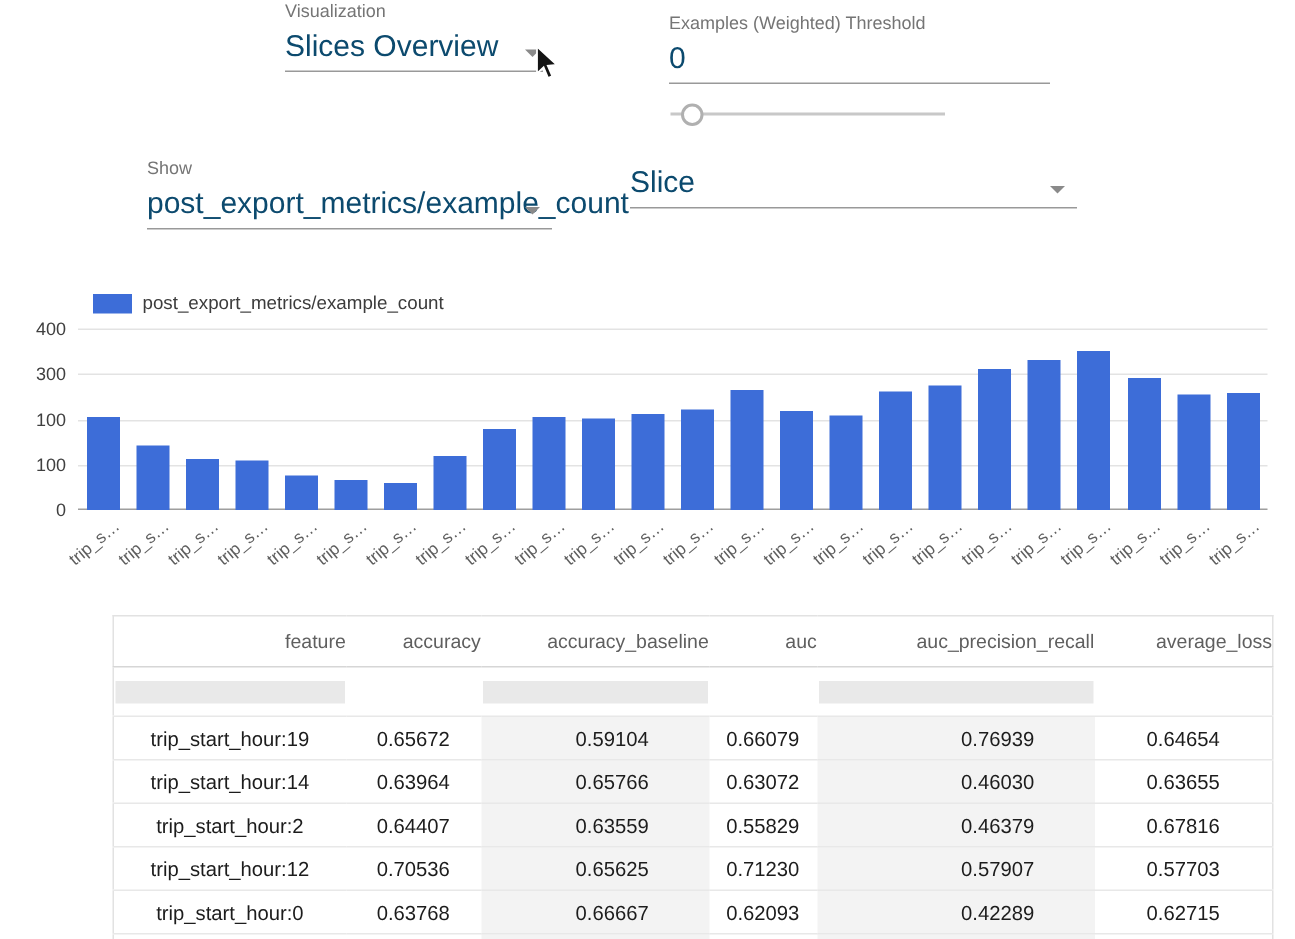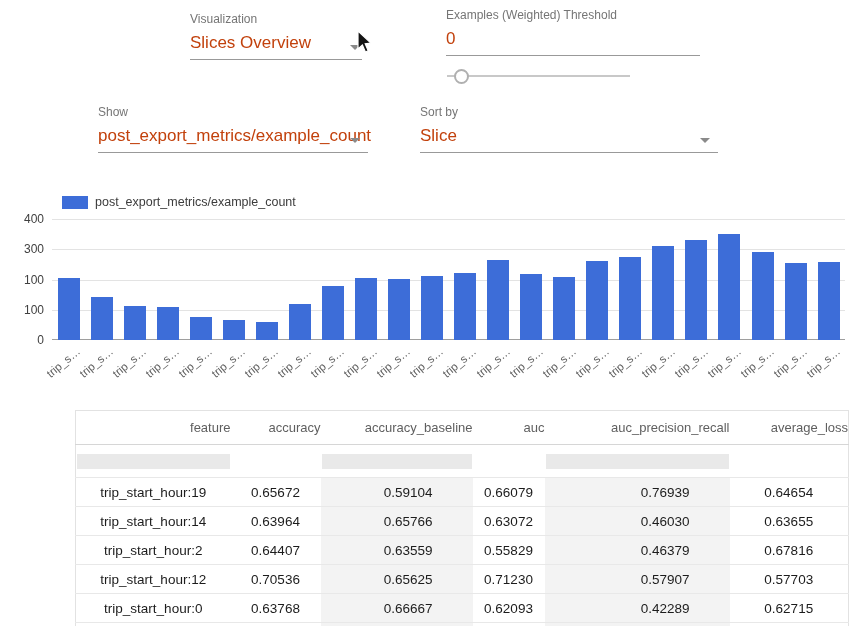--- a/index.html
+++ b/index.html
@@ -3,21 +3,21 @@
 <meta charset="utf-8">
 <style>
   html,body { margin:0; padding:0; background:#fff; }
   body { font-family:"Liberation Sans","DejaVu Sans",sans-serif; }
   .page { position:relative; width:863px; height:626px; overflow:hidden; background:#fff; }
 
   
   .ctl { position:absolute; }
   .ctl-label { font-size:12px; color:#757575; line-height:14px; }
   .ctl-value-row { position:relative; margin-top:6px; padding:2px 0 7px 0;
-                   border-bottom:1px solid #999; font-size:17px; color:#c2410c; line-height:18px; }
+                   border-bottom:1px solid #999; font-size:20px; color:#0c4a6e; line-height:18px; }
   .dd-arrow { position:absolute; right:8px; bottom:9px; width:0; height:0;
               border-left:5px solid transparent; border-right:5px solid transparent;
               border-top:5.5px solid #8a8a8a; }
   .dd-arrow.tight { right:2px; }
 
   .cursor { position:absolute; z-index:5; }
 
   
   .slider { position:absolute; left:447px; top:68px; width:183px; height:15px; }
   .slider-track { position:absolute; left:0; right:0; top:7px; height:2px; background:#c8c8c8; }
@@ -59,21 +59,21 @@
                     { background:#f3f3f3; text-align:right; padding-right:40px; }
   .metrics-table .filter-row td { background:#fff; padding:2px 1px; text-align:center; }
   .filter-box { height:15px; }
   .filter-box.shaded { background:#e9e9e9; }
 </style>
 </head>
 <body>
 
 <div class="page">
 
-  <div class="ctl" style="left:190px; top:12px; width:172px;">
+  <div class="ctl" style="left:190px; top:0; width:172px;">
     <div class="ctl-label">Visualization</div>
     <div class="ctl-value-row">
       <span>Slices Overview</span>
       <span class="dd-arrow tight"></span>
     </div>
   </div>
 
   <svg class="cursor" style="left:356px; top:30px;" width="18" height="24" viewBox="0 0 18 24">
     <path d="M2 1 L2 19 L6.4 14.9 L9.4 22 L12.2 20.8 L9.2 13.8 L15.2 13.2 Z" fill="#141414" stroke="#ffffff" stroke-width="1.2"></path>
   </svg>
@@ -92,21 +92,20 @@
 
   <div class="ctl" style="left:98px; top:105px; width:270px;">
     <div class="ctl-label">Show</div>
     <div class="ctl-value-row">
       <span>post_export_metrics/example_count</span>
       <span class="dd-arrow"></span>
     </div>
   </div>
 
   <div class="ctl" style="left:420px; top:105px; width:298px;">
-    <div class="ctl-label">Sort by</div>
     <div class="ctl-value-row">
       <span>Slice</span>
       <span class="dd-arrow"></span>
     </div>
   </div>
 
   <div class="legend">
     <span class="legend-swatch" id="legend-swatch" style="background: rgb(61, 109, 216);"></span>
     <span class="legend-label">post_export_metrics/example_count</span>
   </div>

